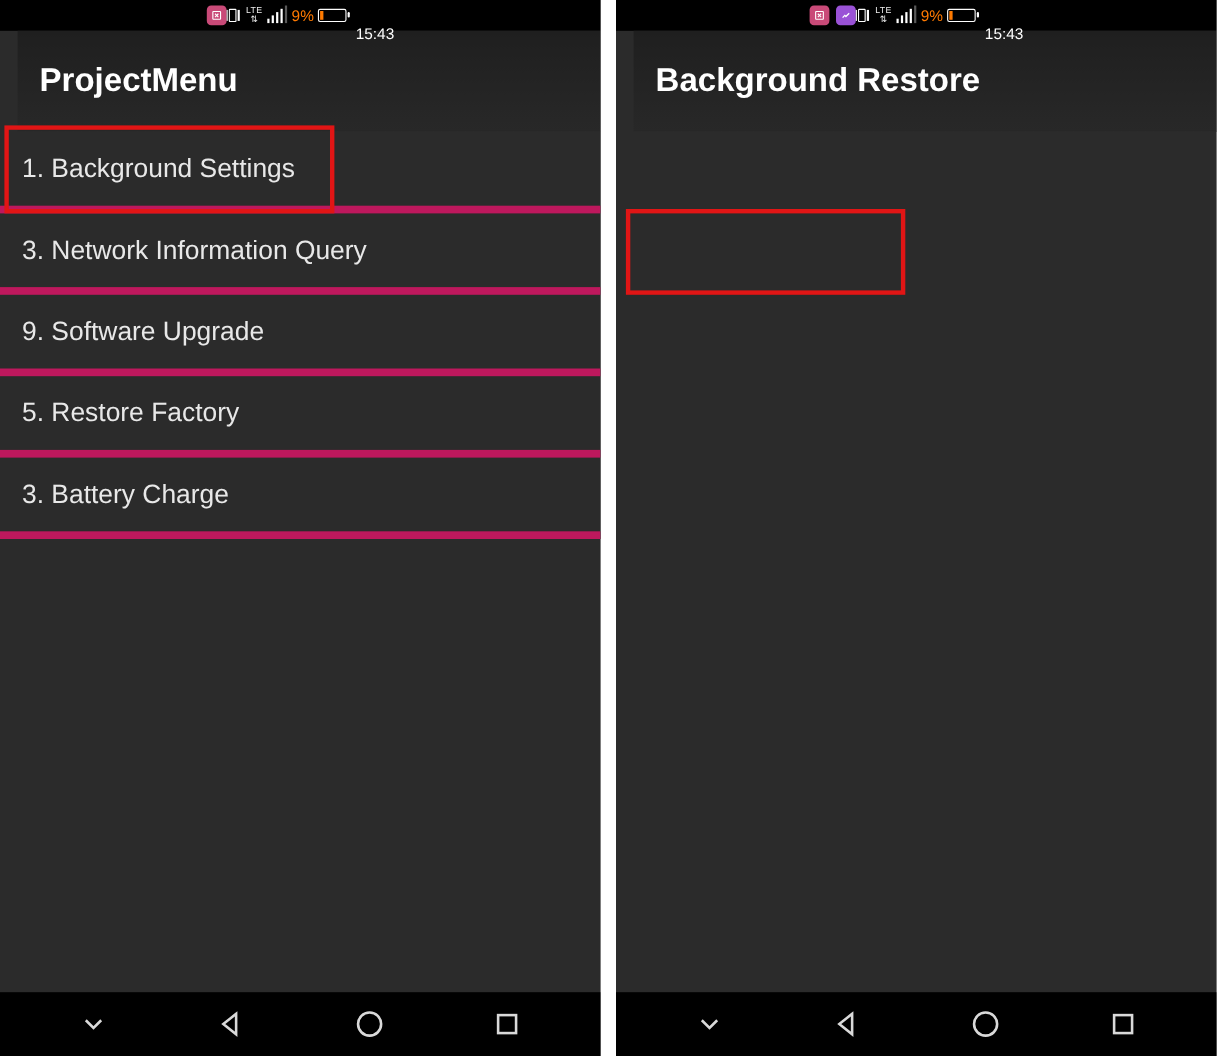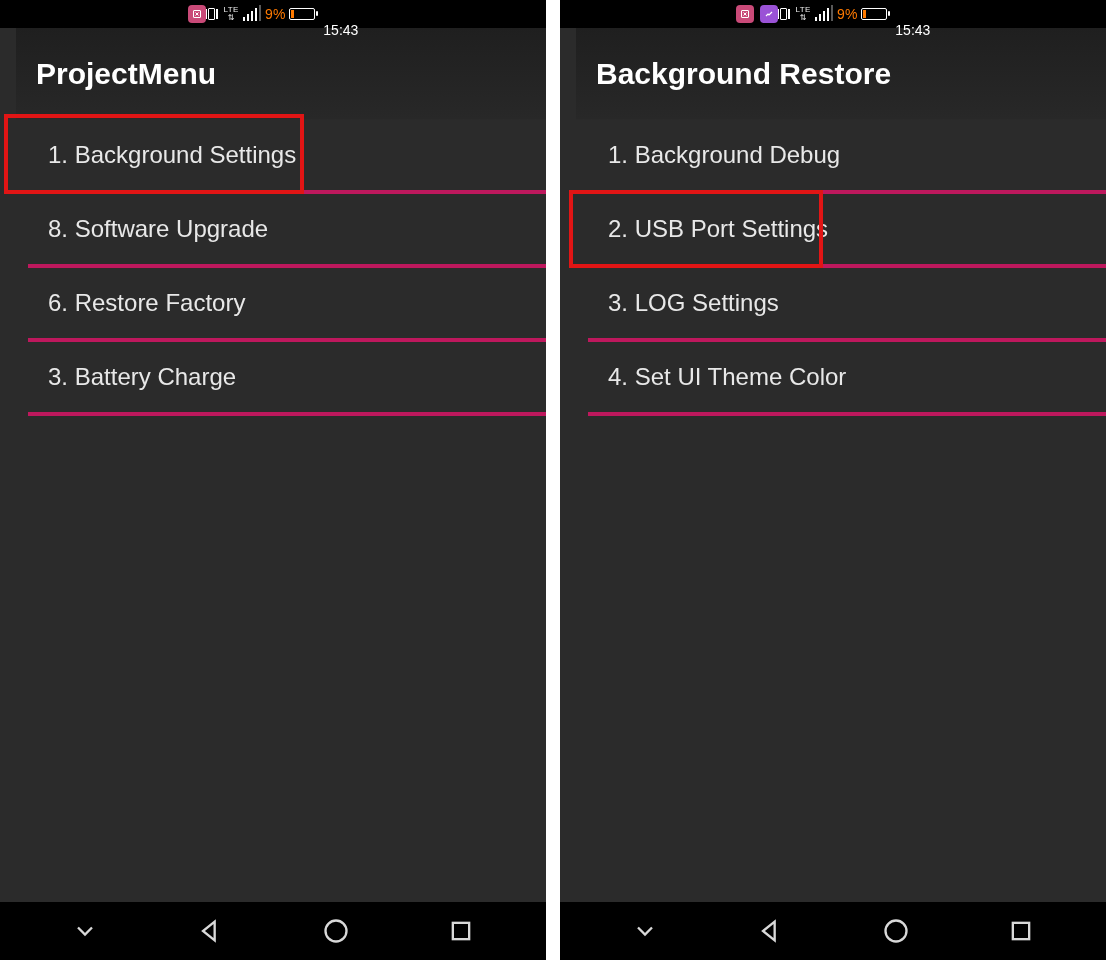--- a/index.html
+++ b/index.html
@@ -65,23 +65,22 @@
   .list {
     background: #2b2b2b;
   }
   .list-item {
     height: 74px;
     display: flex;
     align-items: center;
     padding: 0 20px;
     color: #e8e8e8;
     font-size: 24px;
-    border-bottom: 4px solid #be185d;
+    border-bottom: 7px solid #be185d;
     position: relative;
-    margin-left: 28px;
   }
   .highlight {
     position: absolute;
     border: 4px solid #e11515;
     pointer-events: none;
   }
   .navbar {
     position: absolute;
     left: 0; right: 0; bottom: 0;
     height: 58px;
@@ -171,24 +170,27 @@
 
     <div class="header">
       <span class="header-title">ProjectMenu</span>
     </div>
 
     <div class="list">
       <div class="list-item">
           <span>1. Background Settings</span>
         </div>
       <div class="list-item">
-          <span>8. Software Upgrade</span>
-        </div>
-      <div class="list-item">
-          <span>6. Restore Factory</span>
+          <span>3. Network Information Query</span>
+        </div>
+      <div class="list-item">
+          <span>9. Software Upgrade</span>
+        </div>
+      <div class="list-item">
+          <span>5. Restore Factory</span>
         </div>
       <div class="list-item">
           <span>3. Battery Charge</span>
         </div>
     </div>
 
     <div class="highlight" style="left:4px; top:114px; width:300px; height:80px;"></div>
 
     <div class="navbar">
       <div class="nav-btn">
@@ -252,34 +254,20 @@
             <span class="fill" style="width:10%"></span>
           </span>
         <span class="clock" style="margin-left:4px;">15:43</span>
       </div>
     </div>
 
     <div class="header">
       <span class="header-title">Background Restore</span>
     </div>
 
-    <div class="list">
-      <div class="list-item">
-          <span>1. Background Debug</span>
-        </div>
-      <div class="list-item">
-          <span>2. USB Port Settings</span>
-        </div>
-      <div class="list-item">
-          <span>3. LOG Settings</span>
-        </div>
-      <div class="list-item">
-          <span>4. Set UI Theme Color</span>
-        </div>
-    </div>
 
     <div class="highlight" style="left:9px; top:190px; width:254px; height:78px;"></div>
 
     <div class="navbar">
       <div class="nav-btn">
         <svg viewBox="0 0 24 24">
             <polyline points="6 9 12 15 18 9"></polyline>
           </svg>
       </div>
       <div class="nav-btn">

